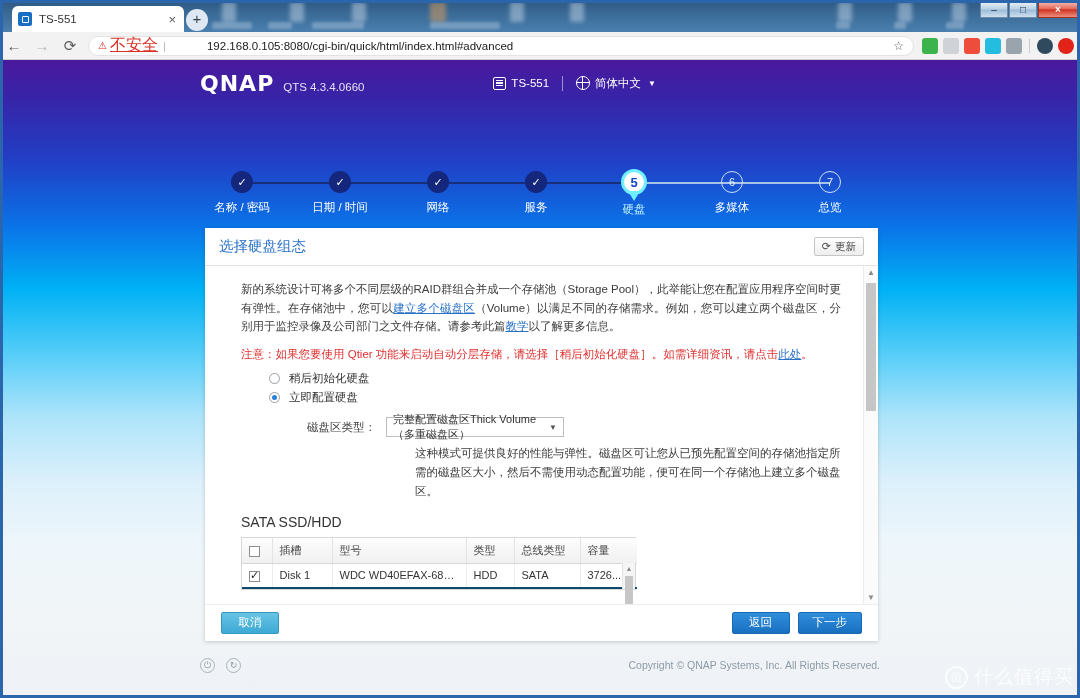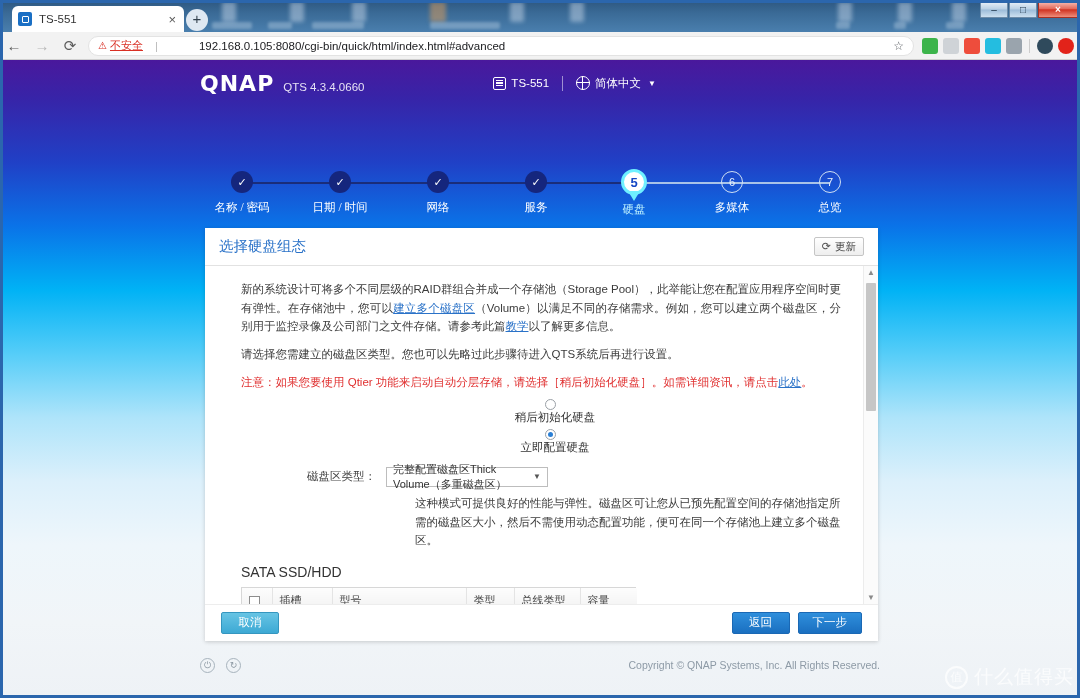--- a/index.html
+++ b/index.html
@@ -76,21 +76,21 @@
     width:28px; height:28px; display:flex; align-items:center; justify-content:center;
     font-size:15px; color:#5c5c5c; cursor:pointer;
   }
   .nav-btn.dim { color:#b7b7b7; }
   #omnibox {
     flex:1; height:20px; margin:0 8px 0 4px; background:#fff; border-radius:10px;
     display:flex; align-items:center; padding:0 9px; font-size:11.5px; color:#222;
     border:1px solid #e3e3e3;
   }
   #omnibox .warn-tri { color:#d93025; font-size:10px; margin-right:3px; }
-  #omnibox .warn-text { color:#d93025; font-size:11px; margin-right:12px;text-decoration:underline; }
+  #omnibox .warn-text { color:#d93025; font-size:16px; margin-right:5px;text-decoration:underline; }
   #omnibox .sep { color:#bbb; margin-right:7px; }
   #omnibox .url { color:#202124; white-space:nowrap; overflow:hidden;margin-left:34px; }
   #ext-icons { display:flex; align-items:center; gap:5px; padding-right:6px; }
   .ext {
     width:16px; height:16px; border-radius:3px; display:flex; align-items:center;
     justify-content:center; font-size:10px; color:#fff; cursor:pointer;
   }
 
   
   #page {
@@ -158,21 +158,21 @@
   .step.current .dot {
     background:#fff; color:#1447c4; border:3px solid #6ff0ff; width:26px; height:26px;
     margin-top:1px; font-size:13px;
   }
   .step.current .dot:after {
     content:""; position:absolute; left:50%; margin-left:-6px; bottom:-9px;
     border-left:6px solid transparent; border-right:6px solid transparent;
     border-top:10px solid #6ff0ff;
   }
   .step .lbl {
-    margin-top:7px; font-size:11.5px; color:#fff; white-space:nowrap;font-family:Liberation Serif, serif;
+    margin-top:7px; font-size:11.5px; color:#fff; white-space:nowrap;
   }
   .step.current .lbl { color:#bff3ff; }
 
   
   #panel {
     position:absolute; left:205px; top:168px; width:673px; height:413px;
     background:#fff; box-shadow:0 1px 4px rgba(0,0,0,.18);
   }
   #panel-head {
     height:38px; border-bottom:1px solid #e2e2e2; display:flex; align-items:center;
@@ -205,21 +205,21 @@
   }
 
   .para {
     font-size:11.5px; color:#3b3b3b; line-height:1.62; margin:0 0 9px;
     text-align:justify;
   }
   .para a, .inline-link { color:#2a72c8; text-decoration:underline; cursor:pointer; }
   .note { color:#e03030; font-size:11.5px; line-height:1.6; margin:0 0 8px; }
   .note .lnk { color:#2a72c8; text-decoration:underline; cursor:pointer; }
 
-  .radio-row { display:flex; align-items:center; margin:0 0 4px 28px;flex-direction:column; }
+  .radio-row { display:flex; align-items:center; margin:0 0 4px 28px; }
   .radio {
     width:11px; height:11px; border:1px solid #9aa0a6; border-radius:50%;
     background:#fff; margin-right:9px; position:relative; flex:none; cursor:pointer;
   }
   .radio.on:after {
     content:""; position:absolute; left:2px; top:2px; width:5px; height:5px;
     background:#2b7fd4; border-radius:50%;
   }
   .radio-row .rlabel { font-size:11.5px; color:#333; }
 
@@ -440,36 +440,35 @@
           <span class="ricon">⟳</span>
           <span>更新</span>
         </div>
       </div>
 
       <div id="panel-body">
         <div id="panel-scrollarea">
 
           <p class="para"><span>新的系统设计可将多个不同层级的RAID群组合并成一个存储池（Storage Pool），此举能让您在配置应用程序空间时更有弹性。在存储池中，您可以</span><span class="inline-link">建立多个磁盘区</span><span>（Volume）以满足不同的存储需求。例如，您可以建立两个磁盘区，分别用于监控录像及公司部门之文件存储。请参考此篇</span><span class="inline-link">教学</span><span>以了解更多信息。</span></p>
 
-          <p class="para">请选择您需建立的磁盘区类型。您也可以先略过此步骤待进入QTS系统后再进行设置。</p>
 
           <p class="note"><span>注意：如果您要使用 Qtier 功能来启动自动分层存储，请选择［稍后初始化硬盘］。如需详细资讯，请点击</span><span class="lnk">此处</span><span>。</span></p>
 
           <div class="radio-row">
             <span class="radio"></span>
             <span class="rlabel">稍后初始化硬盘</span>
           </div>
           <div class="radio-row">
             <span class="radio on"></span>
             <span class="rlabel">立即配置硬盘</span>
           </div>
 
           <div class="field-row">
             <span class="field-label">磁盘区类型：</span>
-            <div class="select" style="width:162px;">
+            <div class="select" style="width:178px;">
               <span>完整配置磁盘区Thick Volume（多重磁盘区）</span>
               <span class="sc">▼</span>
             </div>
           </div>
           <p class="field-desc">这种模式可提供良好的性能与弹性。磁盘区可让您从已预先配置空间的存储池指定所需的磁盘区大小，然后不需使用动态配置功能，便可在同一个存储池上建立多个磁盘区。</p>
 
           <div class="table-section">
             <div class="table-title">SATA SSD/HDD</div>
             <div class="disk-table-wrap">
               <table class="disk">

